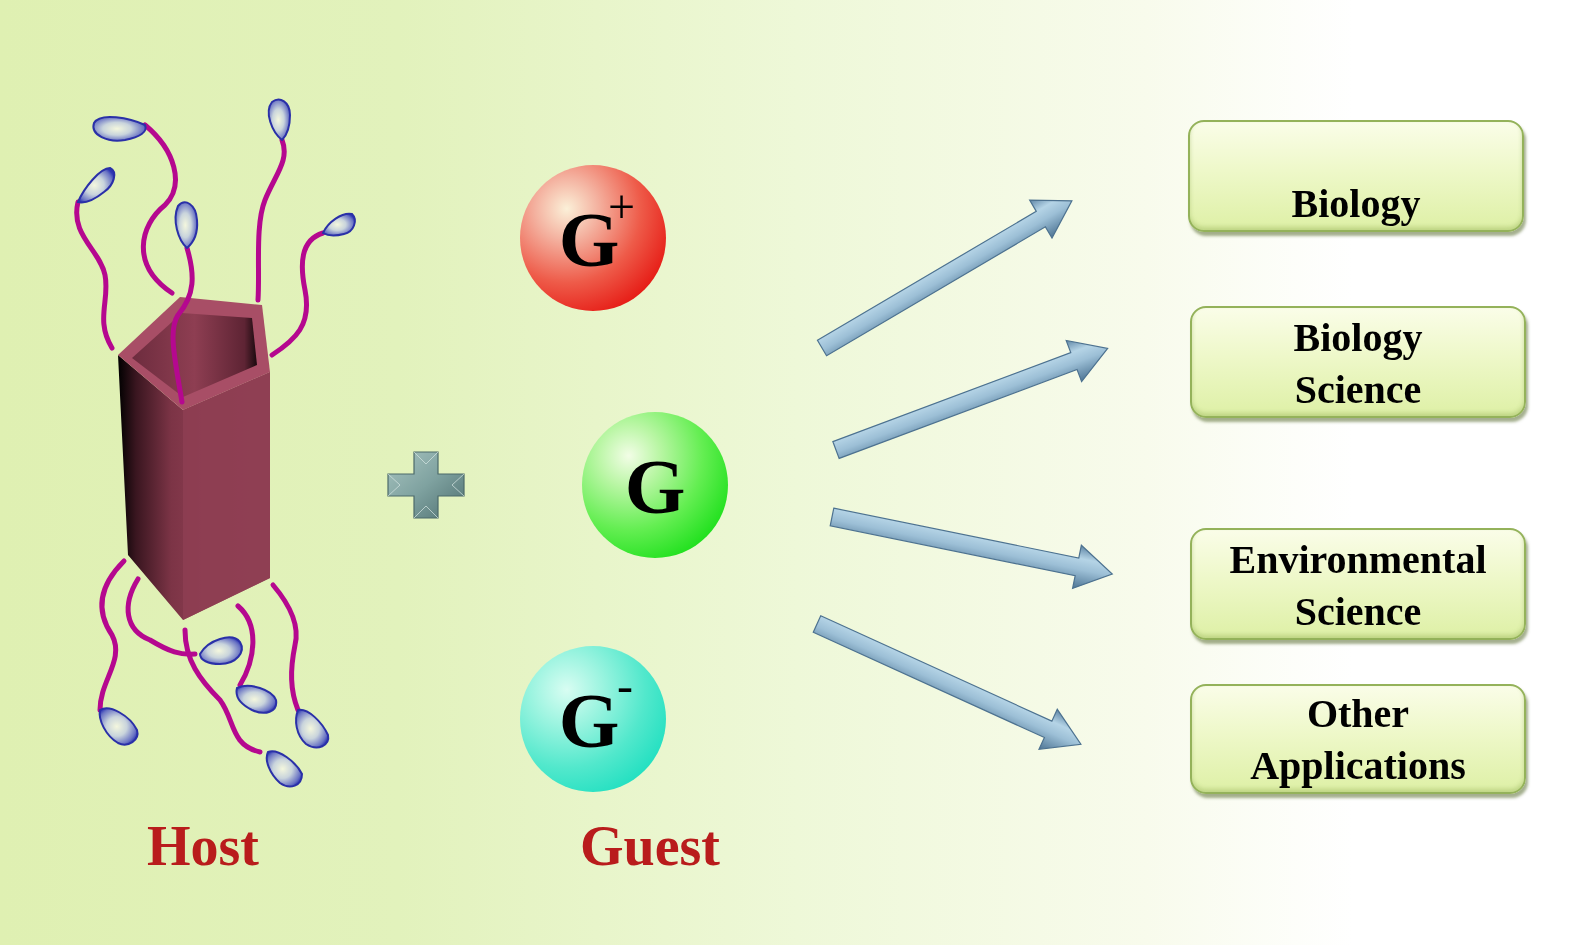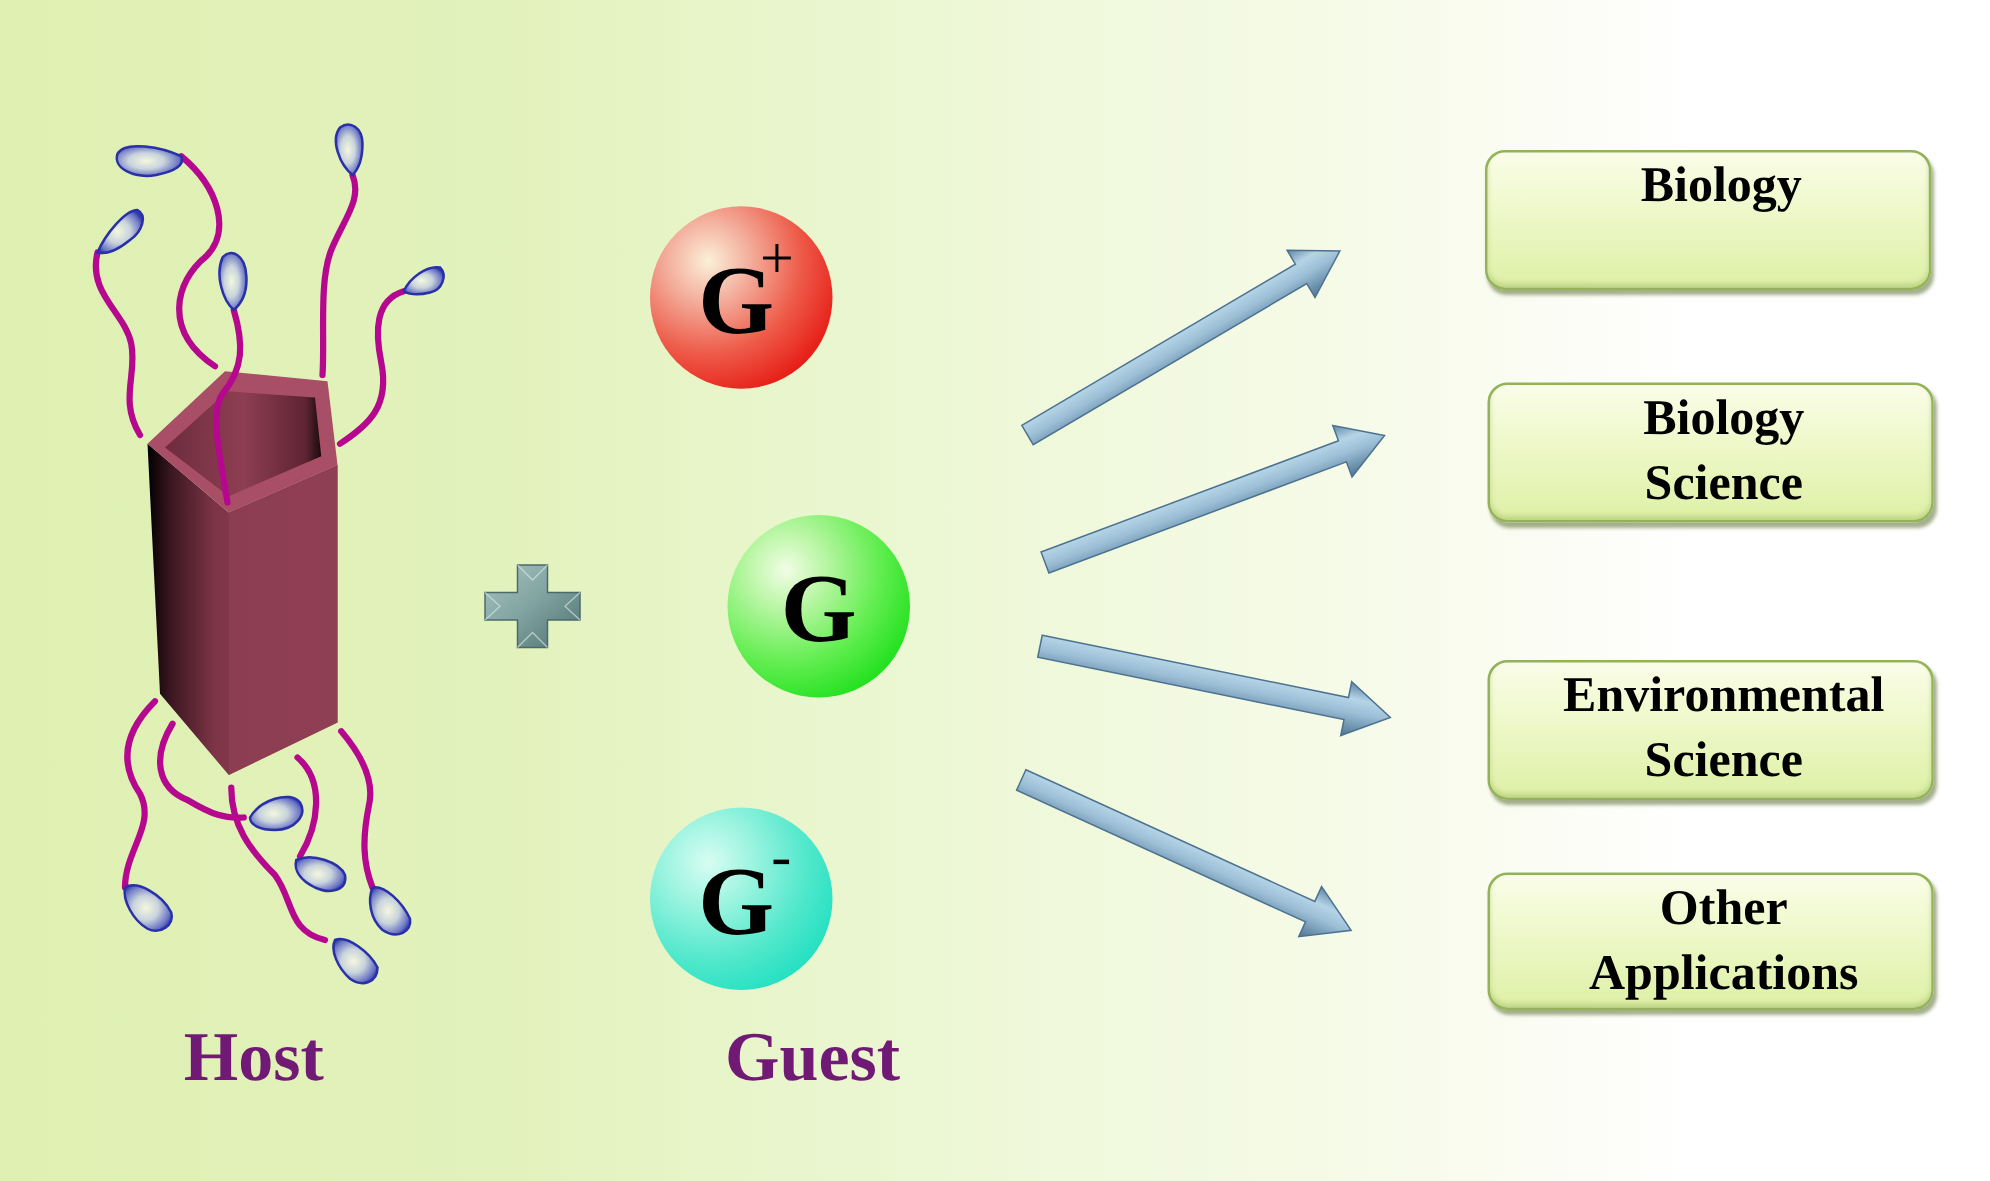--- a/index.html
+++ b/index.html
@@ -4,21 +4,21 @@
   <style>
     html, body { margin: 0; padding: 0; }
     body {
       width: 1592px; height: 945px; overflow: hidden; position: relative;
       background: linear-gradient(to right, #dff0b2 0%, #e2f2bc 25%, #eef8d8 50%, #f8fbec 72%, #ffffff 85%, #ffffff 100%);
       font-family: "Liberation Serif", serif;
     }
     #diagram { position: absolute; left: 0; top: 0; width: 1592px; height: 945px; }
     .label {
       position: absolute; font-family: "Liberation Serif", serif; font-weight: bold;
-      color: #701a75; font-size: 56px; line-height: 1;
+      color: #b91c1c; font-size: 56px; line-height: 1;
     }
     .ball {
       position: absolute; width: 146px; height: 146px; border-radius: 50%;
       display: flex; align-items: center; justify-content: center;
     }
     .ball-text {
       font-family: "Liberation Serif", serif; font-weight: bold; font-size: 78px; color: #000;
       position: relative; line-height: 1;
     }
     .ball-sup {
@@ -26,21 +26,21 @@
       line-height: 1;
     }
     .ball-red { background: radial-gradient(circle at 32% 30%, #fbf0d8 0%, #f4b2a0 22%, #ee5b49 52%, #e61a14 80%, #e00000 100%); }
     .ball-green { background: radial-gradient(circle at 32% 30%, #f2fde6 0%, #b9f6a4 22%, #64ee52 52%, #1ee01c 80%, #00d800 100%); }
     .ball-cyan { background: radial-gradient(circle at 32% 30%, #d8fdf2 0%, #9cf4e0 25%, #52e8cc 55%, #1edfc0 82%, #0cd9b6 100%); }
     .app-box {
       position: absolute; width: 332px; border-radius: 16px;
       background: linear-gradient(to bottom, #fafde8 0%, #eef8c9 45%, #def0a6 100%);
       border: 2px solid #94b25a;
       box-shadow: 2px 4px 3px rgba(90,110,50,0.55), inset 0 -3px 4px rgba(150,180,90,0.45);
-      display: flex; align-items: flex-start; justify-content: center; text-align: center; padding-left: 21px;
+      display: flex; align-items: flex-end; justify-content: center; text-align: center;
     }
     .app-text {
       font-family: "Liberation Serif", serif; font-weight: bold; font-size: 40px; color: #000;
       line-height: 52px; white-space: pre-line;
     }
   </style>
 </head>
 <body>
 
 <div id="diagram">
@@ -160,18 +160,18 @@
     <span class="app-text">Biology</span>
   </div>
   <div class="app-box" style="left:1190px; top:306px; height:108px;">
     <span class="app-text">Biology
 Science</span>
   </div>
   <div class="app-box" style="left:1190px; top:528px; height:108px;">
     <span class="app-text">Environmental
 Science</span>
   </div>
-  <div class="app-box" style="left:1190px; top:698px; height:106px;">
+  <div class="app-box" style="left:1190px; top:684px; height:106px;">
     <span class="app-text">Other
 Applications</span>
   </div>
 
 </div>
 
 </body></html>

